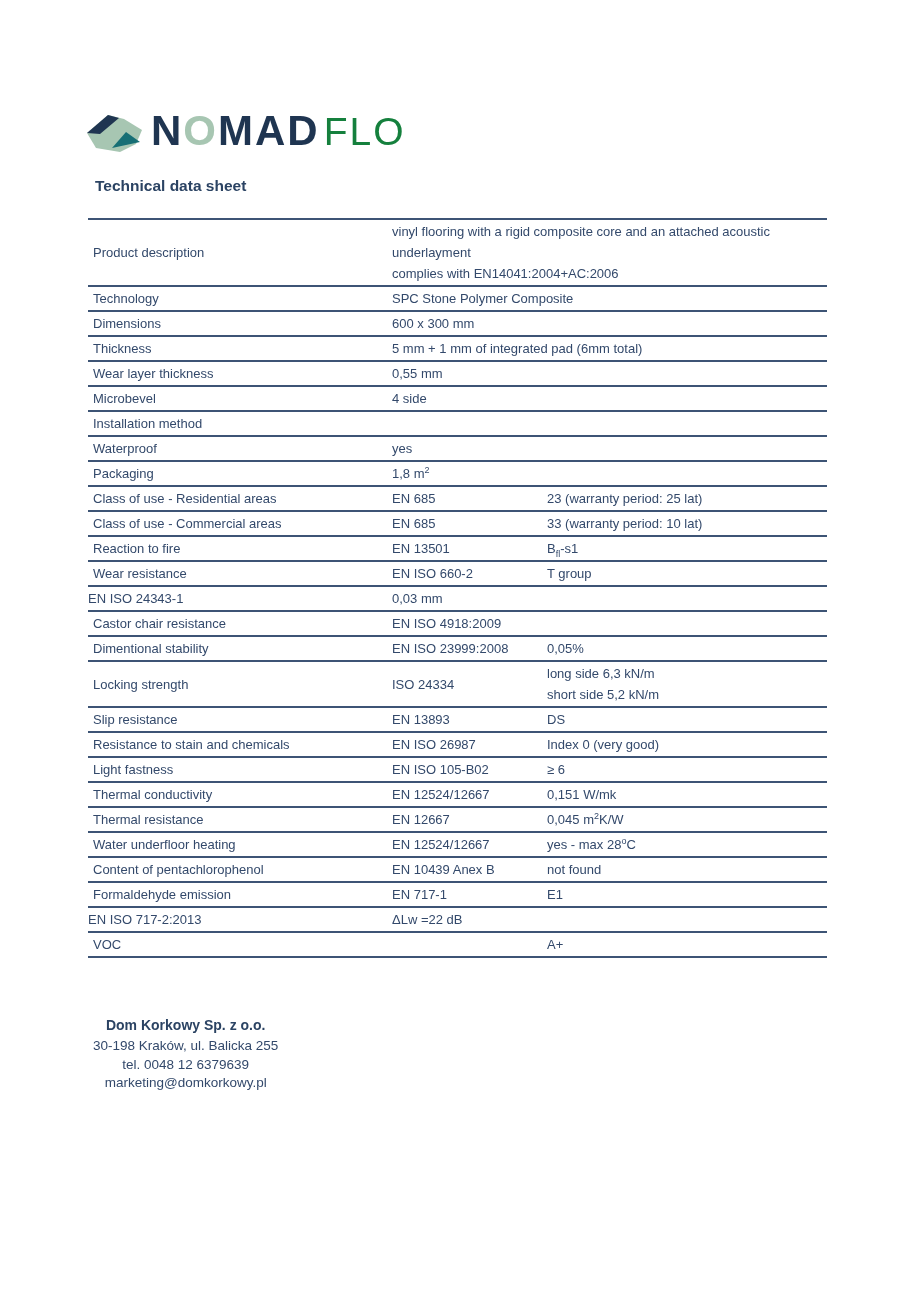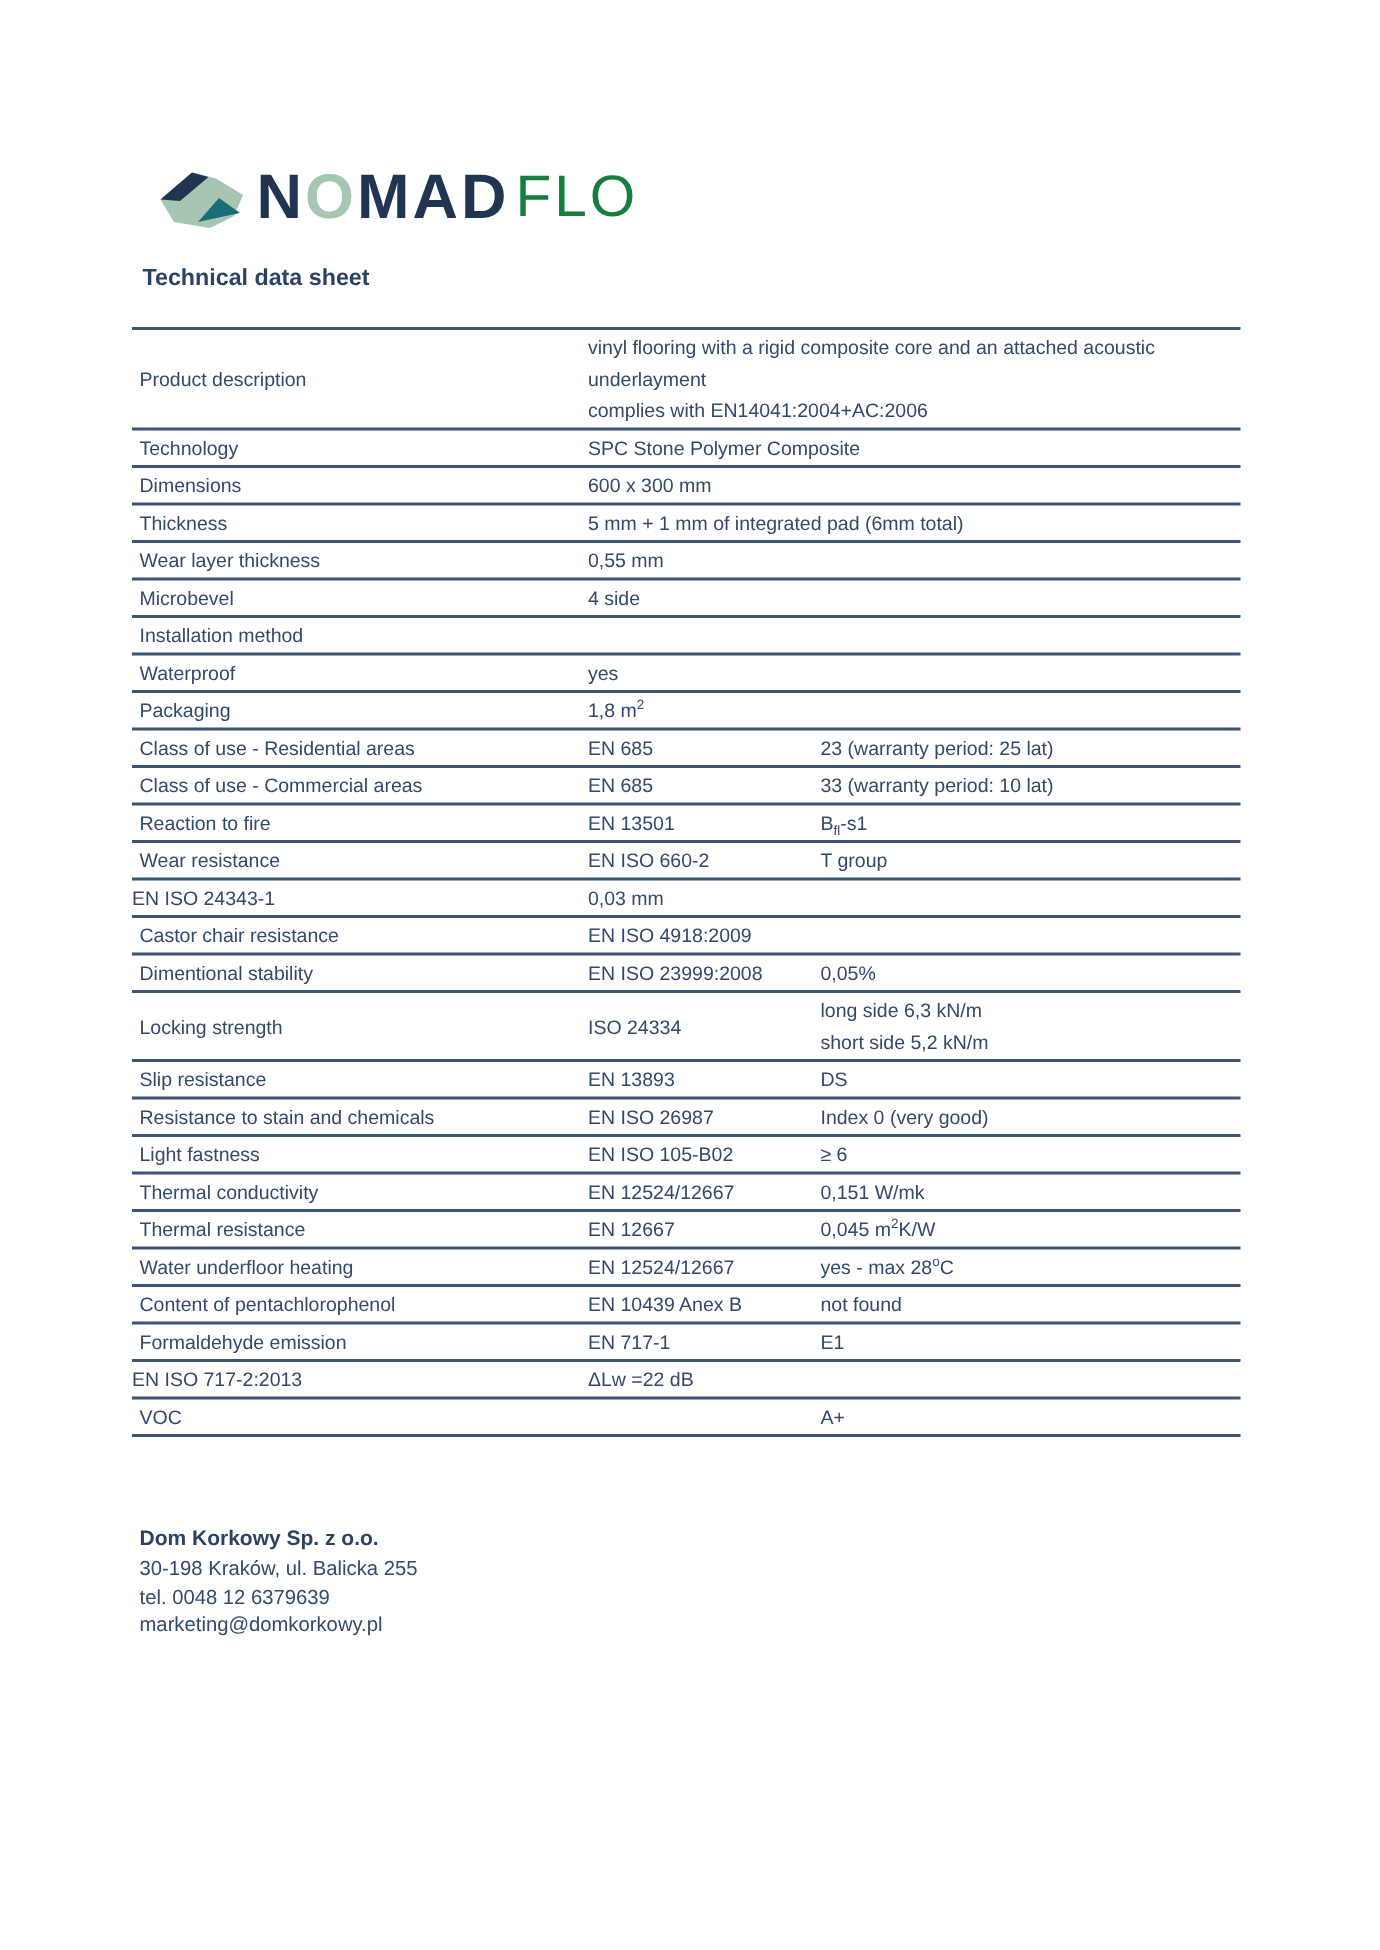--- a/index.html
+++ b/index.html
@@ -4,40 +4,40 @@
 <style>
   * { margin:0; padding:0; box-sizing:border-box; }
   html,body { background:#ffffff; }
   body {
     width:920px; height:1300px; position:relative;
     font-family:"Liberation Sans", sans-serif;
     color:#33496b;
   }
 
   
-  .logo { position:absolute; left:104px; top:110px; display:flex; align-items:flex-start; }
+  .logo { position:absolute; left:84px; top:110px; display:flex; align-items:flex-start; }
   .logo-icon { width:58px; height:42px; margin-right:9px; margin-top:2px; }
   .brand { font-size:42px; font-weight:bold; color:#1f3551; letter-spacing:2px; line-height:42px; white-space:nowrap; }
   .brand .o { color:#a7c6b2; }
   .brand-light { font-size:39px; font-weight:normal; color:#15803d; letter-spacing:2px; line-height:44px; margin-left:4px; white-space:nowrap; }
 
   
   .doc-title { position:absolute; left:95px; top:177px; font-size:15.5px; font-weight:bold; color:#2b4363;text-align:right; }
 
   
   .spec-table { position:absolute; left:88px; top:218px; width:739px; border-top:2px solid #3d5475; }
   .spec-row { display:grid; grid-template-columns:304px 155px 280px; align-items:center; border-bottom:2px solid #3d5475; }
   .cell { font-size:13px; line-height:21px; padding:1px 8px 1px 5px; }
   .cell.standard, .cell.value { padding-left:0; }
   .cell.value.span { grid-column:2 / 4; }
   .cell sup { font-size:9px; line-height:0; vertical-align:super; }
   .cell sub { font-size:9px; line-height:0; vertical-align:sub; }
 
   
-  .footer { position:absolute; left:93px; top:1016px; }
+  .footer { position:absolute; left:93px; top:1016px;text-align:center; }
   .footer .company { font-size:14px; font-weight:bold; color:#2b4363; line-height:19px; margin-bottom:2px; }
   .footer .line { font-size:13.5px; line-height:18.5px; color:#33496b; }
 </style>
 </head>
 <body>
 
 <div class="logo">
   <svg class="logo-icon" viewBox="0 0 58 40" xmlns="http://www.w3.org/2000/svg">
     <polygon points="3,20 24,2 40,6 58,17 52,31 36,39 12,35" fill="#a7c6b2"></polygon>
     <polygon points="3,20 24,2 35,5 16,21" fill="#1f3551"></polygon>

